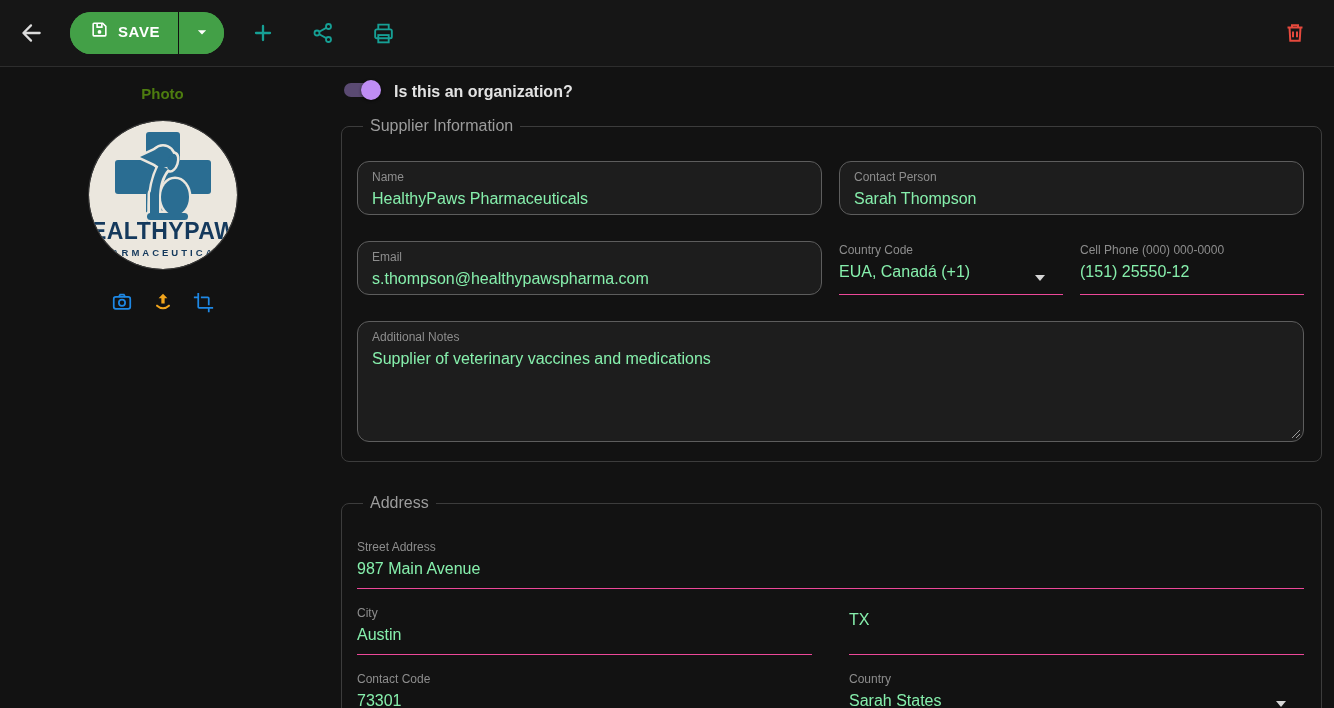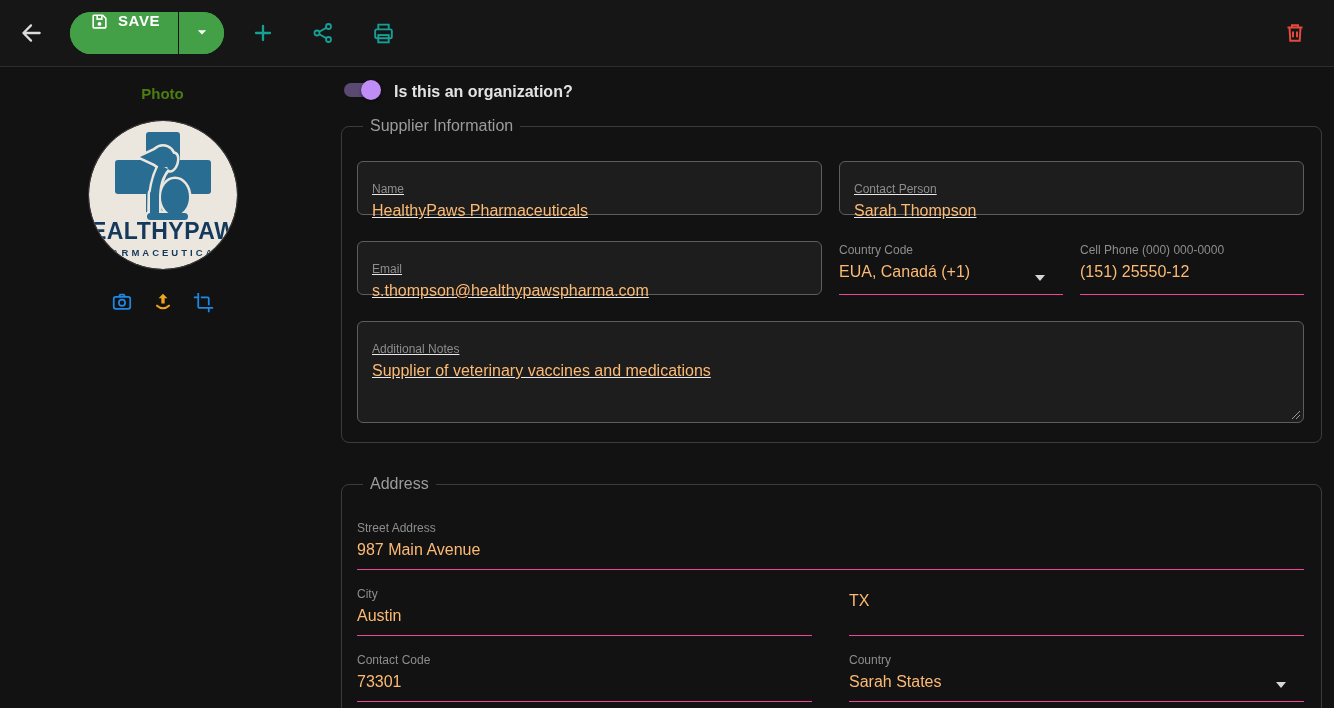--- a/index.html
+++ b/index.html
@@ -22,21 +22,21 @@
     background:none;border:none;cursor:pointer;display:flex;align-items:center;justify-content:center;
     width:34px;height:34px;padding:0;
   }
   .icon-btn svg{display:block;}
   .back-btn{color:#dcdcdc;margin-right:22px;}
   .save-split{
     display:flex;align-items:stretch;height:42px;border-radius:21px;overflow:hidden;
     border:none;cursor:pointer;background:var(--accent-green);padding:0;
   }
   .save-main{
-    display:flex;align-items:flex-start;gap:9px;padding:0 18px 4px 20px;background:var(--accent-green);
+    display:flex;align-items:center;gap:9px;padding:0 18px 4px 20px;background:var(--accent-green);
     color:#fff;font-size:15px;font-weight:bold;letter-spacing:.6px;border:none;cursor:pointer;
   }
   .save-caret{
     width:46px;display:flex;align-items:center;justify-content:center;background:var(--accent-green);
     border:none;border-left:1px solid #101010;cursor:pointer;
   }
   .tool-group{display:flex;align-items:center;margin-left:22px;gap:26px;color:var(--accent-teal);}
   .tool-group .icon-btn{color:var(--accent-teal);}
   .toolbar-spacer{flex:1;}
   .trash-btn{color:var(--danger-red);}
@@ -72,27 +72,27 @@
   .frow{display:flex;gap:17px;margin-top:26px;}
   .frow.first{margin-top:14px;}
   .frow>.cell{flex:1;min-width:0;display:flex;gap:17px;}
   .frow>.cell>.field{flex:1;}
   .arow{display:flex;gap:37px;margin-top:15px;}
   .arow.first{margin-top:14px;}
   .arow>.field{flex:1;}
   
   .field{position:relative;cursor:text;}
   .f-label{font-size:12px;color:#8d8d8d;line-height:15px;}
-  .f-value{font-size:16px;color:#fdba74;line-height:20px;margin-top:4px;white-space:nowrap;overflow:hidden;}
+  .f-value{font-size:16px;color:#86efac;line-height:20px;margin-top:4px;white-space:nowrap;overflow:hidden;}
   .outlined{
-    background:#1d1d1d;border:1px solid #5d5d5d;border-radius:6px;
-    padding:20px 14px 10px;height:54px;text-decoration:underline;
+    background:#1d1d1d;border:1px solid #5d5d5d;border-radius:12px;
+    padding:8px 14px 10px;height:54px;
   }
   .underline{border-bottom:1px solid #ec4899;padding:2px 0 9px;}
-  .notes{height:102px;}
+  .notes{height:121px;}
   .sel-arrow{
     position:absolute;right:18px;bottom:15px;width:0;height:0;
     border-left:5.5px solid transparent;border-right:5.5px solid transparent;border-top:6px solid #d6d6d6;
   }
   .underline .sel-arrow{bottom:13px;}
   .resize-handle{
     position:absolute;right:3px;bottom:3px;width:10px;height:10px;
     background:repeating-linear-gradient(135deg,transparent,transparent 2px,#9a9a9a 2px,#9a9a9a 3px);
     clip-path:polygon(100% 0,100% 100%,0 100%);
   }

